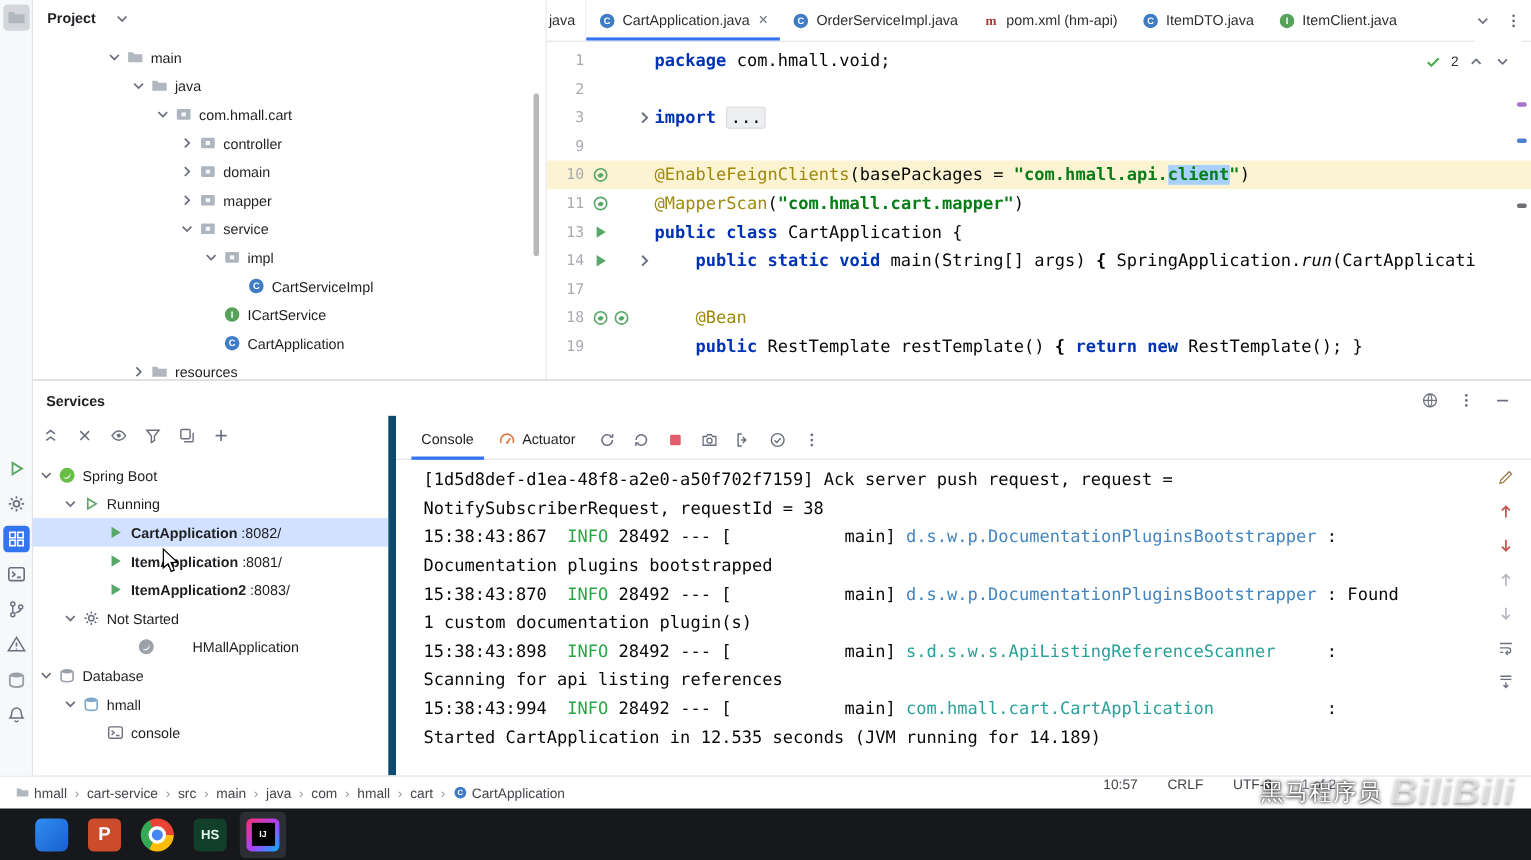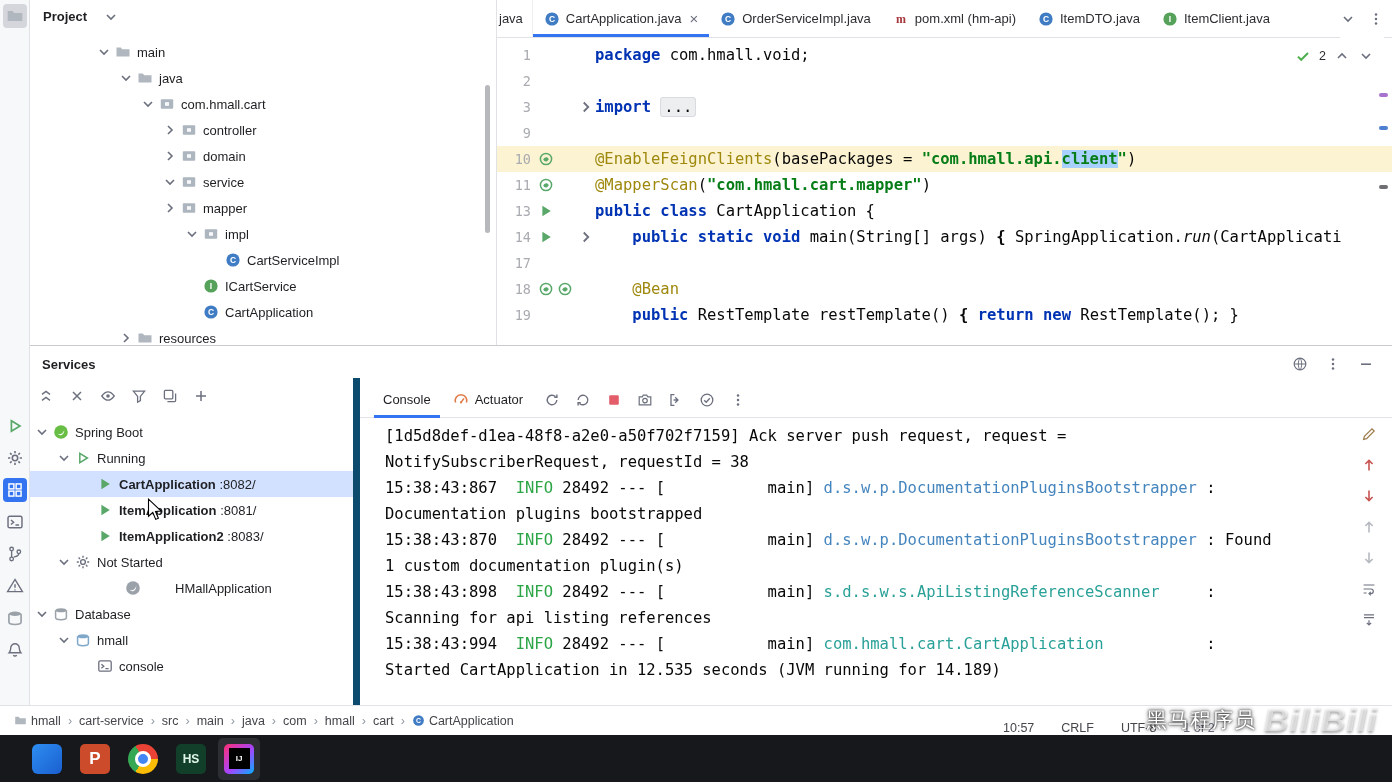--- a/index.html
+++ b/index.html
@@ -78,21 +78,21 @@
 .c-info{color:#2ba546}
 .c-blue{color:#4585be}
 .c-teal{color:#2aa198}
 .con-side{position:absolute;right:9px;top:44px;width:28px;display:flex;flex-direction:column;gap:15px;align-items:center}
 
 
 #statusbar{position:absolute;left:0;top:705px;width:1392px;height:30px;border-top:1px solid #e0e2e6;background:#fff;display:flex;align-items:center;padding:0 12px;font-size:12.5px;color:#43454a}
 .sb-crumbs{display:flex;align-items:center;gap:2px;white-space:nowrap}
 .crumb{display:flex;align-items:center;padding:0 2px}
 .crumb-sep{color:#9096a1;padding:0 3px}
-.sb-right{position:absolute;left:1003px;top:0;height:100%;display:flex;align-items:flex-end;gap:27px}
+.sb-right{position:absolute;left:1003px;top:0;height:100%;display:flex;align-items:flex-start;gap:27px}
 .sb-matches{color:#6c707e}
 
 
 #watermark{position:absolute;left:1146px;top:700px;display:flex;align-items:center;gap:8px;z-index:40;pointer-events:none}
 .wm-cn{font-size:21px;font-weight:400;color:#fff;letter-spacing:1px;text-shadow:0 0 4px rgba(0,0,0,.9),0 0 2px rgba(0,0,0,.85)}
 .wm-logo{font-size:34px;font-weight:700;font-style:italic;color:rgba(255,255,255,.5);letter-spacing:1px;text-shadow:0 2px 3px rgba(0,0,0,.35)}
 
 
 #taskbar{position:absolute;left:0;top:735px;width:1392px;height:47px;background:#17181b;display:flex;align-items:center;gap:6px;padding-left:26px;z-index:30}
 .tb-app{width:42px;height:42px;border-radius:5px;display:flex;align-items:center;justify-content:center}
@@ -249,44 +249,44 @@
             <svg viewBox="0 0 16 16">
               <rect x="1.8" y="3.2" width="12.4" height="9.6" rx="1" fill="#adb5bf"></rect>
               <rect x="6" y="6.2" width="4" height="3.6" fill="#f7f8fa"></rect>
             </svg>
           </span>
           <span class="tree-label">domain</span>
         </div>
         <div class="tree-row" style="padding-left: 132px;">
           <span class="twisty">
             <svg viewBox="0 0 16 16">
-              <path d="M4 6l4 4 4-4" fill="none" stroke="#6c707e" stroke-width="1.6"></path>
+              <path d="M6 4l4 4-4 4" fill="none" stroke="#6c707e" stroke-width="1.6"></path>
             </svg>
           </span>
           <span class="icn ticon">
             <svg viewBox="0 0 16 16">
               <rect x="1.8" y="3.2" width="12.4" height="9.6" rx="1" fill="#adb5bf"></rect>
               <rect x="6" y="6.2" width="4" height="3.6" fill="#f7f8fa"></rect>
             </svg>
           </span>
-          <span class="tree-label">service</span>
+          <span class="tree-label">mapper</span>
         </div>
         <div class="tree-row" style="padding-left: 132px;">
           <span class="twisty">
             <svg viewBox="0 0 16 16">
-              <path d="M6 4l4 4-4 4" fill="none" stroke="#6c707e" stroke-width="1.6"></path>
+              <path d="M4 6l4 4 4-4" fill="none" stroke="#6c707e" stroke-width="1.6"></path>
             </svg>
           </span>
           <span class="icn ticon">
             <svg viewBox="0 0 16 16">
               <rect x="1.8" y="3.2" width="12.4" height="9.6" rx="1" fill="#adb5bf"></rect>
               <rect x="6" y="6.2" width="4" height="3.6" fill="#f7f8fa"></rect>
             </svg>
           </span>
-          <span class="tree-label">mapper</span>
+          <span class="tree-label">service</span>
         </div>
         <div class="tree-row" style="padding-left: 154px;">
           <span class="twisty">
             <svg viewBox="0 0 16 16">
               <path d="M4 6l4 4 4-4" fill="none" stroke="#6c707e" stroke-width="1.6"></path>
             </svg>
           </span>
           <span class="icn ticon">
             <svg viewBox="0 0 16 16">
               <rect x="1.8" y="3.2" width="12.4" height="9.6" rx="1" fill="#adb5bf"></rect>

